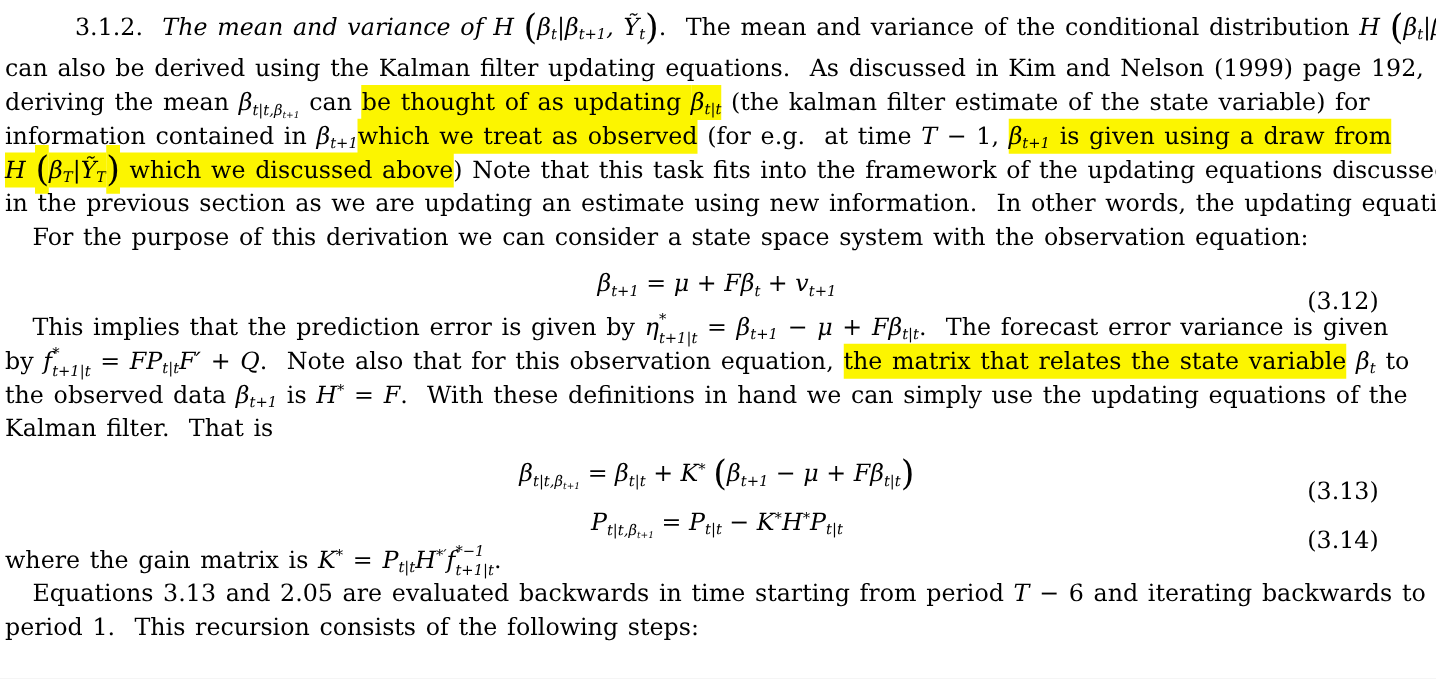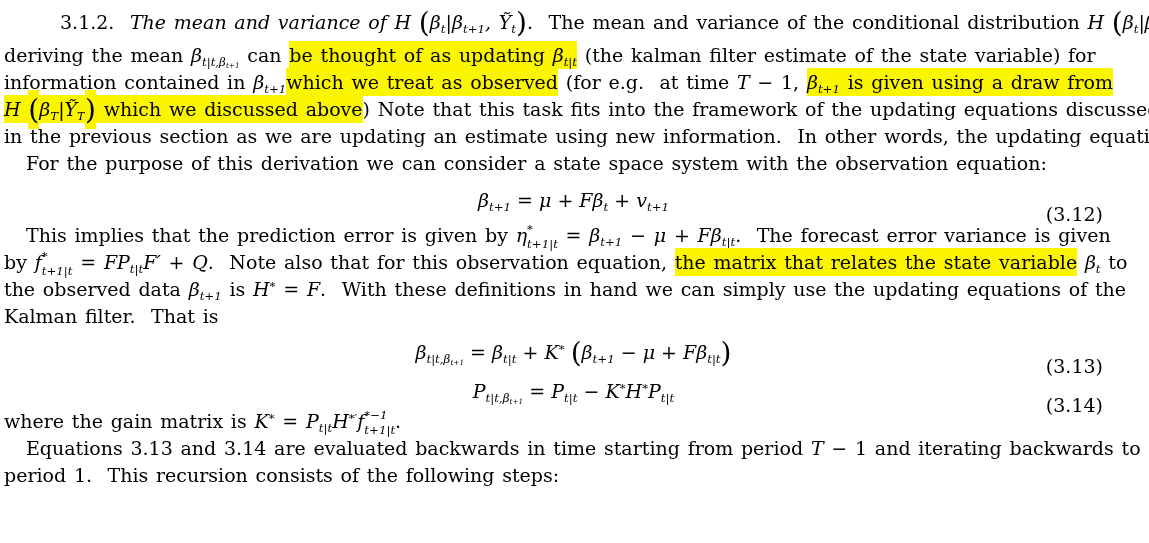--- a/index.html
+++ b/index.html
@@ -28,29 +28,30 @@
   [data-name="equation-3-13"]{ height:44px; }
   [data-name="equation-3-14"]{ height:34px; }
   .eq-num{ position:absolute; right:40px; font-style:normal;margin-top:28px; }
 </style>
 </head>
 <body>
 
 <div id="page" data-name="paper-page">
   <div id="doc" data-name="document-text">
       <div class="text-line ind2" data-name="section-heading-line"><span class="line-body" data-name="line-body"><span data-name="text-run">3.1.2.  </span><span class="it" data-name="math-run">The mean and variance of </span><span class="m" data-name="math-run">H </span><span class="bp" data-name="big-paren">(</span><span class="m" data-name="math-run">β<span class="sb" data-name="subscript">t</span>|β<span class="sb" data-name="subscript">t+1</span>, Ỹ<span class="sb" data-name="subscript">t</span></span><span class="bp" data-name="big-paren">)</span><span data-name="text-run">.  The mean and variance of the conditional distribution </span><span class="m" data-name="math-run">H </span><span class="bp" data-name="big-paren">(</span><span class="m" data-name="math-run">β<span class="sb" data-name="subscript">t</span>|β, Ỹ</span></span></div>
+      <div class="text-line" data-name="text-line"><span class="line-body" data-name="line-body"><span data-name="text-run">can also be derived using the Kalman filter updating equations.  As discussed in Kim and Nelson (1999) page 192,</span></span></div>
       <div class="text-line" data-name="text-line"><span class="line-body" data-name="line-body"><span data-name="text-run">deriving the mean </span><span class="m" data-name="math-run">β<span class="sb" data-name="subscript">t|t,β<span class="sb" data-name="subscript">t+1</span></span></span><span data-name="text-run"> can </span><span class="hl" data-name="highlighted-text-run">be thought of as updating </span><span class="m hl" data-name="highlighted-text-run">β<span class="sb" data-name="subscript">t|t</span></span><span data-name="text-run"> (the kalman filter estimate of the state variable) for</span></span></div>
       <div class="text-line" data-name="text-line"><span class="line-body" data-name="line-body"><span data-name="text-run">information contained in </span><span class="m" data-name="math-run">β<span class="sb" data-name="subscript">t+1</span></span><span class="hl" data-name="highlighted-text-run">which we treat as observed</span><span data-name="text-run"> (for e.g.  at time </span><span class="m" data-name="math-run">T</span><span data-name="text-run"> − 1, </span><span class="m hl" data-name="highlighted-text-run">β<span class="sb" data-name="subscript">t+1</span></span><span class="hl" data-name="highlighted-text-run"> is given using a draw from</span></span></div>
       <div class="text-line" data-name="text-line"><span class="line-body" data-name="line-body"><span class="m hl" data-name="highlighted-text-run">H </span><span class="bp hl" data-name="highlighted-text-run">(</span><span class="m hl" data-name="highlighted-text-run">β<span class="sb" data-name="subscript">T</span>|Ỹ<span class="sb" data-name="subscript">T</span></span><span class="bp hl" data-name="highlighted-text-run">)</span><span class="hl" data-name="highlighted-text-run"> which we discussed above</span><span data-name="text-run">) Note that this task fits into the framework of the updating equations discussed</span></span></div>
       <div class="text-line" data-name="text-line"><span class="line-body" data-name="line-body"><span data-name="text-run">in the previous section as we are updating an estimate using new information.  In other words, the updating equations</span></span></div>
       <div class="text-line ind" data-name="text-line"><span class="line-body" data-name="line-body"><span data-name="text-run">For the purpose of this derivation we can consider a state space system with the observation equation:</span></span></div>
       <div class="eq-row" data-name="equation-3-12"><span class="eq-body" data-name="equation-body"><span class="m" data-name="math-run">β<span class="sb" data-name="subscript">t+1</span> = μ + Fβ<span class="sb" data-name="subscript">t</span> + v<span class="sb" data-name="subscript">t+1</span></span></span><span class="eq-num" data-name="equation-number">(3.12)</span></div>
       <div class="text-line ind" data-name="text-line"><span class="line-body" data-name="line-body"><span data-name="text-run">This implies that the prediction error is given by </span><span class="m" data-name="math-run">η<span class="stk" data-name="script-stack"><span class="stk-sup" data-name="superscript">*</span><span class="stk-sub" data-name="subscript">t+1|t</span></span> = β<span class="sb" data-name="subscript">t+1</span> − μ + Fβ<span class="sb" data-name="subscript">t|t</span></span><span data-name="text-run">.  The forecast error variance is given</span></span></div>
       <div class="text-line" data-name="text-line"><span class="line-body" data-name="line-body"><span data-name="text-run">by </span><span class="m" data-name="math-run">f<span class="stk" data-name="script-stack"><span class="stk-sup" data-name="superscript">*</span><span class="stk-sub" data-name="subscript">t+1|t</span></span> = FP<span class="sb" data-name="subscript">t|t</span>F′ + Q</span><span data-name="text-run">.  Note also that for this observation equation, </span><span class="hl" data-name="highlighted-text-run">the matrix that relates the state variable</span><span data-name="text-run"> </span><span class="m" data-name="math-run">β<span class="sb" data-name="subscript">t</span></span><span data-name="text-run"> to</span></span></div>
       <div class="text-line" data-name="text-line"><span class="line-body" data-name="line-body"><span data-name="text-run">the observed data </span><span class="m" data-name="math-run">β<span class="sb" data-name="subscript">t+1</span></span><span data-name="text-run"> is </span><span class="m" data-name="math-run">H<span class="sp" data-name="superscript">*</span> = F</span><span data-name="text-run">.  With these definitions in hand we can simply use the updating equations of the</span></span></div>
       <div class="text-line" data-name="text-line"><span class="line-body" data-name="line-body"><span data-name="text-run">Kalman filter.  That is</span></span></div>
       <div class="eq-row" data-name="equation-3-13"><span class="eq-body" data-name="equation-body"><span class="m" data-name="math-run">β<span class="sb" data-name="subscript">t|t,β<span class="sb" data-name="subscript">t+1</span></span> = β<span class="sb" data-name="subscript">t|t</span> + K<span class="sp" data-name="superscript">*</span> </span><span class="bp" data-name="big-paren">(</span><span class="m" data-name="math-run">β<span class="sb" data-name="subscript">t+1</span> − μ + Fβ<span class="sb" data-name="subscript">t|t</span></span><span class="bp" data-name="big-paren">)</span></span><span class="eq-num" data-name="equation-number">(3.13)</span></div>
       <div class="eq-row" data-name="equation-3-14"><span class="eq-body" data-name="equation-body"><span class="m" data-name="math-run">P<span class="sb" data-name="subscript">t|t,β<span class="sb" data-name="subscript">t+1</span></span> = P<span class="sb" data-name="subscript">t|t</span> − K<span class="sp" data-name="superscript">*</span>H<span class="sp" data-name="superscript">*</span>P<span class="sb" data-name="subscript">t|t</span></span></span><span class="eq-num" data-name="equation-number">(3.14)</span></div>
       <div class="text-line" data-name="text-line"><span class="line-body" data-name="line-body"><span data-name="text-run">where the gain matrix is </span><span class="m" data-name="math-run">K<span class="sp" data-name="superscript">*</span> = P<span class="sb" data-name="subscript">t|t</span>H<span class="sp" data-name="superscript">*′</span>f<span class="stk" data-name="script-stack"><span class="stk-sup" data-name="superscript">*−1</span><span class="stk-sub" data-name="subscript">t+1|t</span></span></span><span data-name="text-run">.</span></span></div>
-      <div class="text-line ind" data-name="text-line"><span class="line-body" data-name="line-body"><span data-name="text-run">Equations 3.13 and 3.14 are evaluated backwards in time starting from period </span><span class="m" data-name="math-run">T</span><span data-name="text-run"> − 1 and iterating backwards to</span></span></div>
+      <div class="text-line ind" data-name="text-line"><span class="line-body" data-name="line-body"><span data-name="text-run">Equations 3.13 and 2.05 are evaluated backwards in time starting from period </span><span class="m" data-name="math-run">T</span><span data-name="text-run"> − 6 and iterating backwards to</span></span></div>
       <div class="text-line" data-name="text-line"><span class="line-body" data-name="line-body"><span data-name="text-run">period 1.  This recursion consists of the following steps:</span></span></div>
     </div>
 </div>
 
 </body></html>

